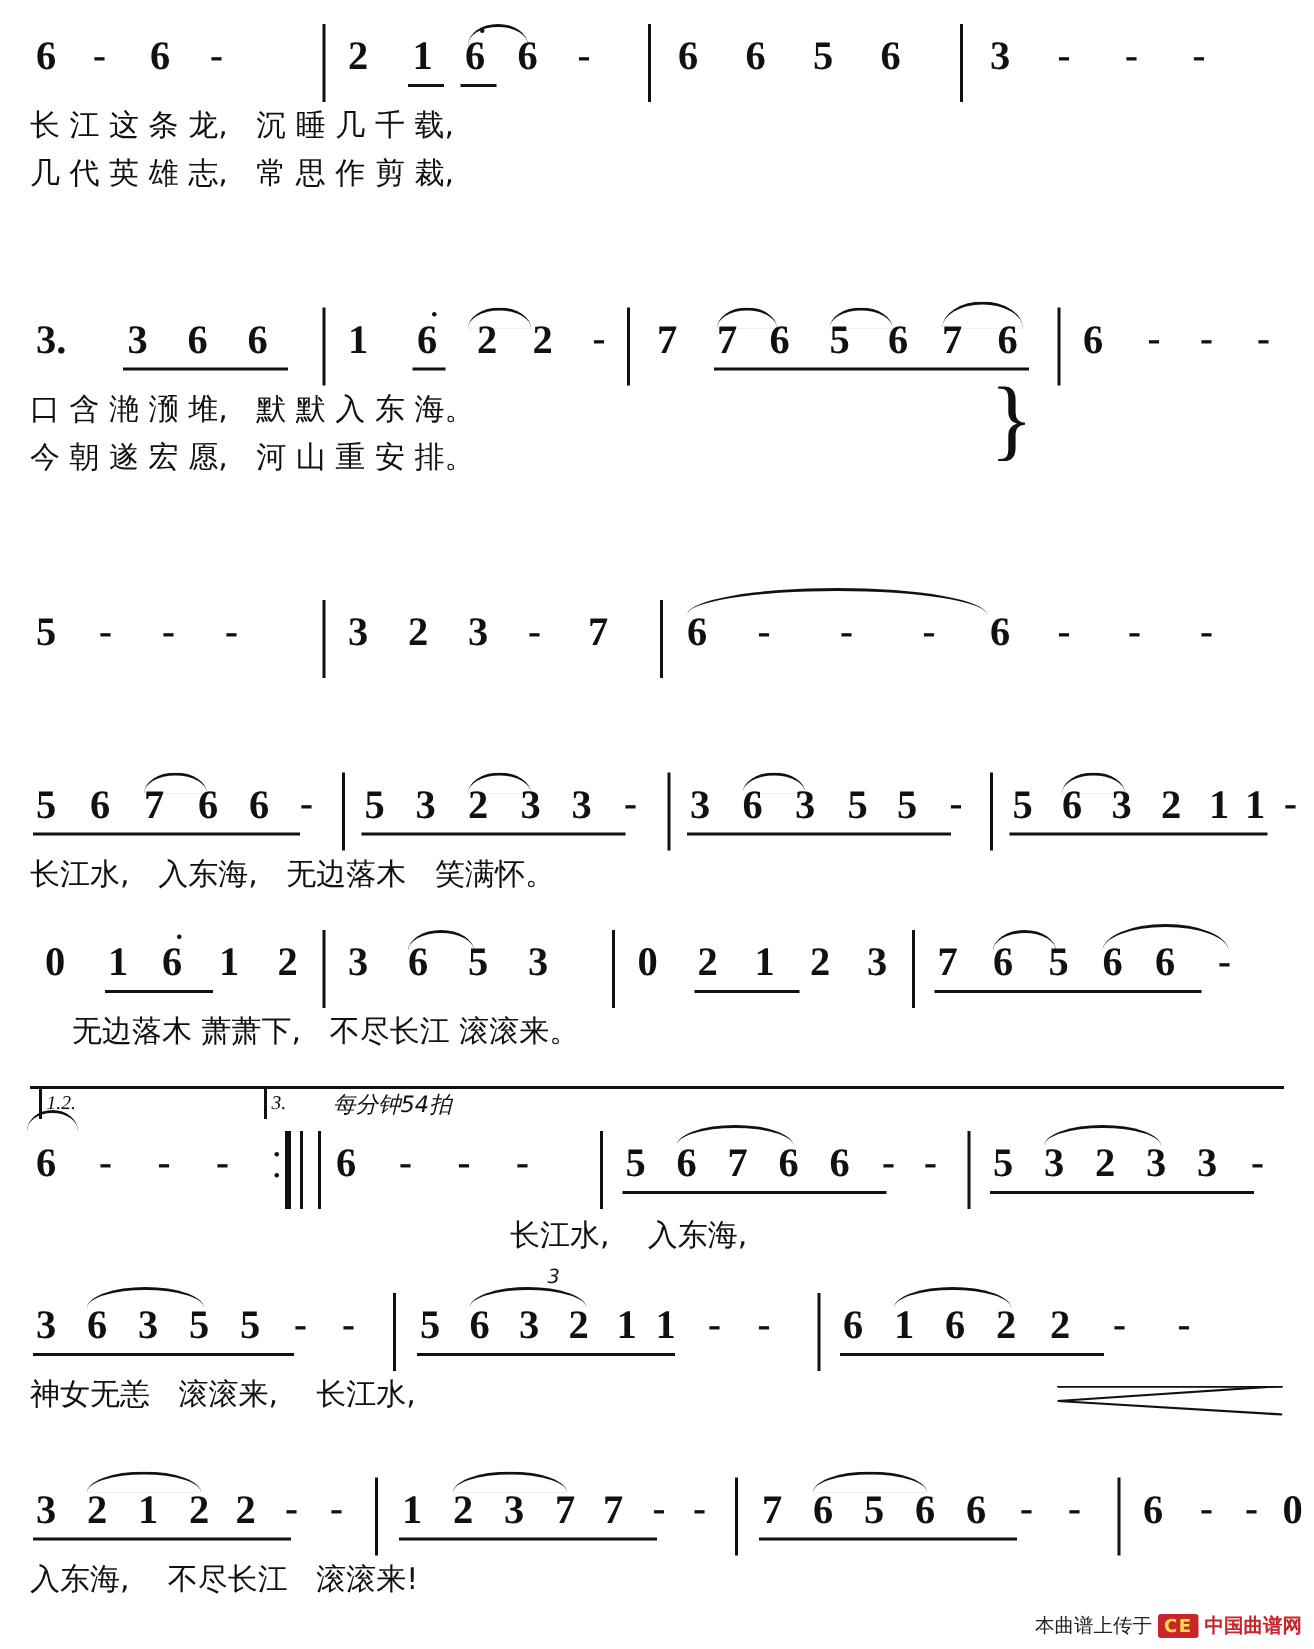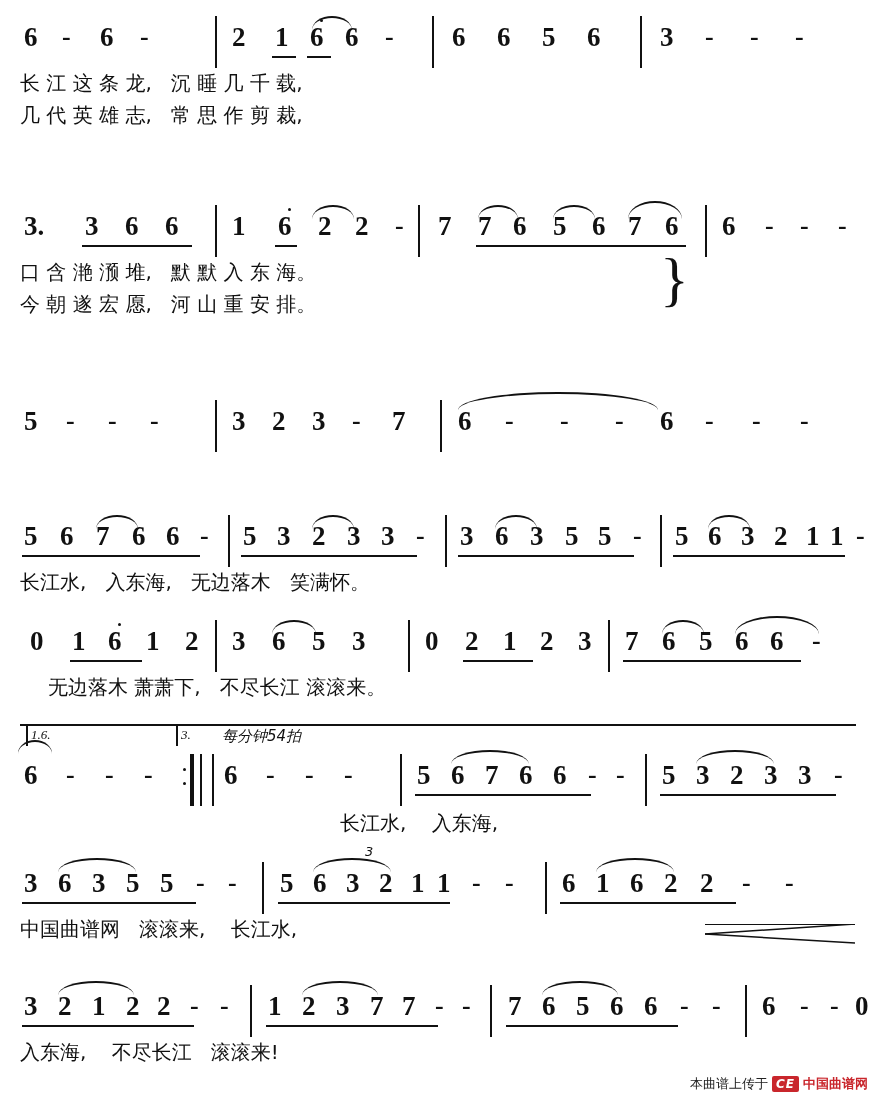--- a/index.html
+++ b/index.html
@@ -126,27 +126,26 @@
     display: flex;
     align-items: center;
     gap: 4px;
     font-family: "DejaVu Sans", sans-serif;
     font-size: 13px;
     color: #222;
     white-space: pre;
   }
   #footer .logo {
     background: #c9262c;
-    color: #ffffff;
+    color: #fde047;
     font-weight: bold;
     font-size: 12px;
     padding: 1px 4px;
     border-radius: 2px;
     letter-spacing: 1px;
-    font-style: italic;
   }
   #footer .site { color: #c9262c; font-weight: bold; }
 </style>
 </head>
 <body>
 
 <div id="sheet">
 
   <div class="sysrow" style="top:16px;">
     <div class="notes">
@@ -327,21 +326,21 @@
     </div>
     <div style="position:relative; height:40px;">
       <span class="lyric" style="left:48px; top:6px;">无边落木 萧萧下,   不尽长江 滚滚来。</span>
     </div>
   </div>
 
   <div class="sysrow" style="top:718px;">
     <div style="position:relative; height:36px;">
       <span class="beam" style="left:20px; top:6px; width:836px; height:2px;"></span>
       <span class="ending" style="left:26px; top:6px; width:150px;">
-        <span>1.6.</span>
+        <span>1.2.</span>
       </span>
       <span class="ending" style="left:176px; top:6px; width:40px;">
         <span>3.</span>
       </span>
       <span class="tempo" style="left:222px; top:9px;">每分钟54拍</span>
     </div>
     <div class="notes" style="height:52px;">
       <span class="note" style="left:24px;">6</span>
       <span class="note dash" style="left:66px;">-</span>
       <span class="note dash" style="left:105px;">-</span>
@@ -415,21 +414,21 @@
       <span class="beam" style="left:560px; top:40px; width:176px;"></span>
       <span class="slur" style="left:596px; top:-4px; width:78px;"></span>
       <span class="hairpin" style="left:705px; top:62px; width:150px; height:20px; transform:rotate(0deg);">
         <svg width="150" height="20" style="position:absolute;left:0;top:0;">
           <line x1="0" y1="10" x2="150" y2="0" stroke="#111" stroke-width="1.5"></line>
           <line x1="0" y1="10" x2="150" y2="19" stroke="#111" stroke-width="1.5"></line>
         </svg>
       </span>
     </div>
     <div style="position:relative; height:40px;">
-      <span class="lyric" style="left:20px; top:6px;">中国曲谱网   滚滚来,    长江水,</span>
+      <span class="lyric" style="left:20px; top:6px;">神女无恙   滚滚来,    长江水,</span>
     </div>
   </div>
 
   <div class="sysrow" style="top:985px;">
     <div class="notes">
       <span class="note" style="left:24px;">3</span>
       <span class="note" style="left:58px;">2</span>
       <span class="note" style="left:92px;">1</span>
       <span class="note" style="left:126px;">2</span>
       <span class="note" style="left:157px;">2</span>

